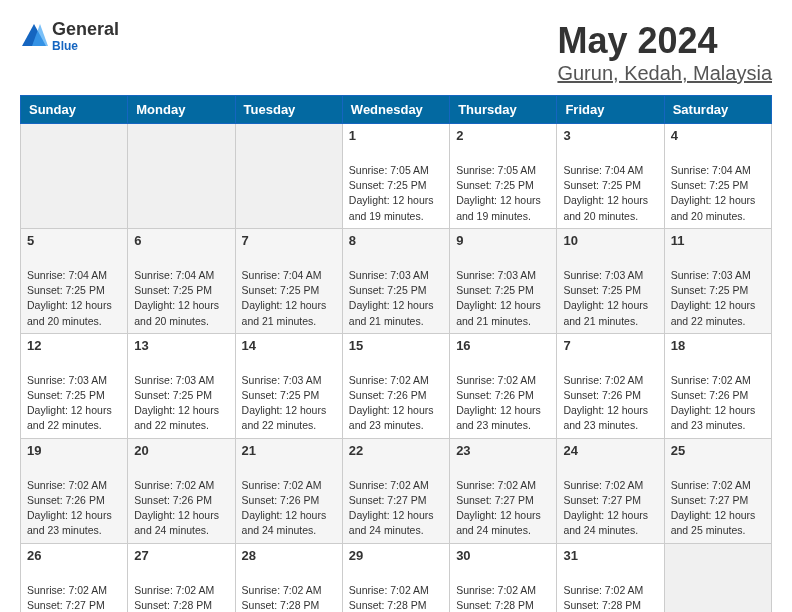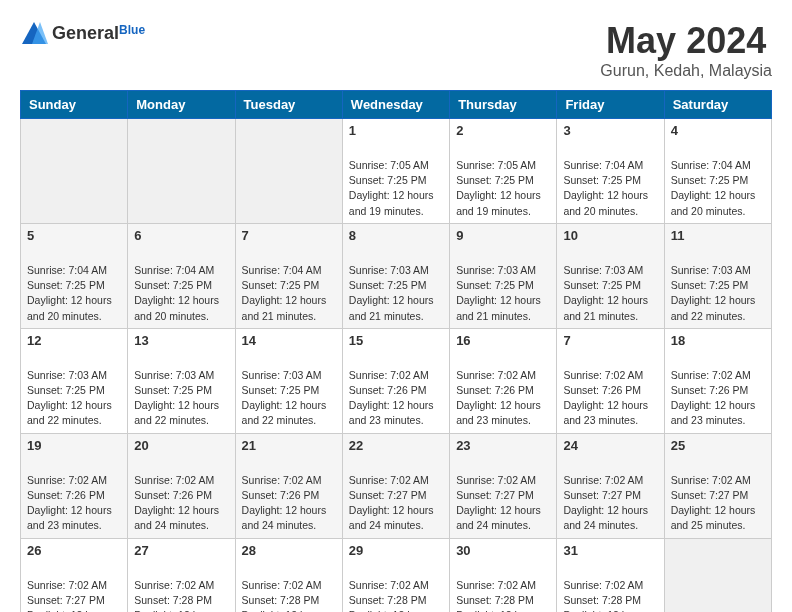--- a/index.html
+++ b/index.html
@@ -15,48 +15,50 @@
       justify-content: space-between;
       align-items: flex-start;
       margin-bottom: 10px;
     }
     .logo {
       display: flex;
       align-items: center;
     }
     .logo-text {
       display: flex;
+      flex-direction: column;
       line-height: 1.1;
     }
     .logo-general {
       font-size: 18px;
       font-weight: bold;
       color: #333;
     }
     .logo-blue {
       font-size: 12px;
       font-weight: bold;
       color: #1565c0;
     }
     .logo-icon {
       width: 28px;
       height: 28px;
       margin-right: 4px;
     }
     .title-area {
-      text-align: center;
+      text-align: left;
     }
     .month-title {
       font-size: 36px;
       font-weight: bold;
       color: #333;
     }
     .subtitle {
-      font-size: 16px;
+      font-size: 20px;
       color: #555;
+      text-decoration: underline;
     }
     table {
       width: 100%;
       border-collapse: collapse;
     }
     thead tr {
       background-color: #0369a1;
       color: #fff;
     }
     thead th {

